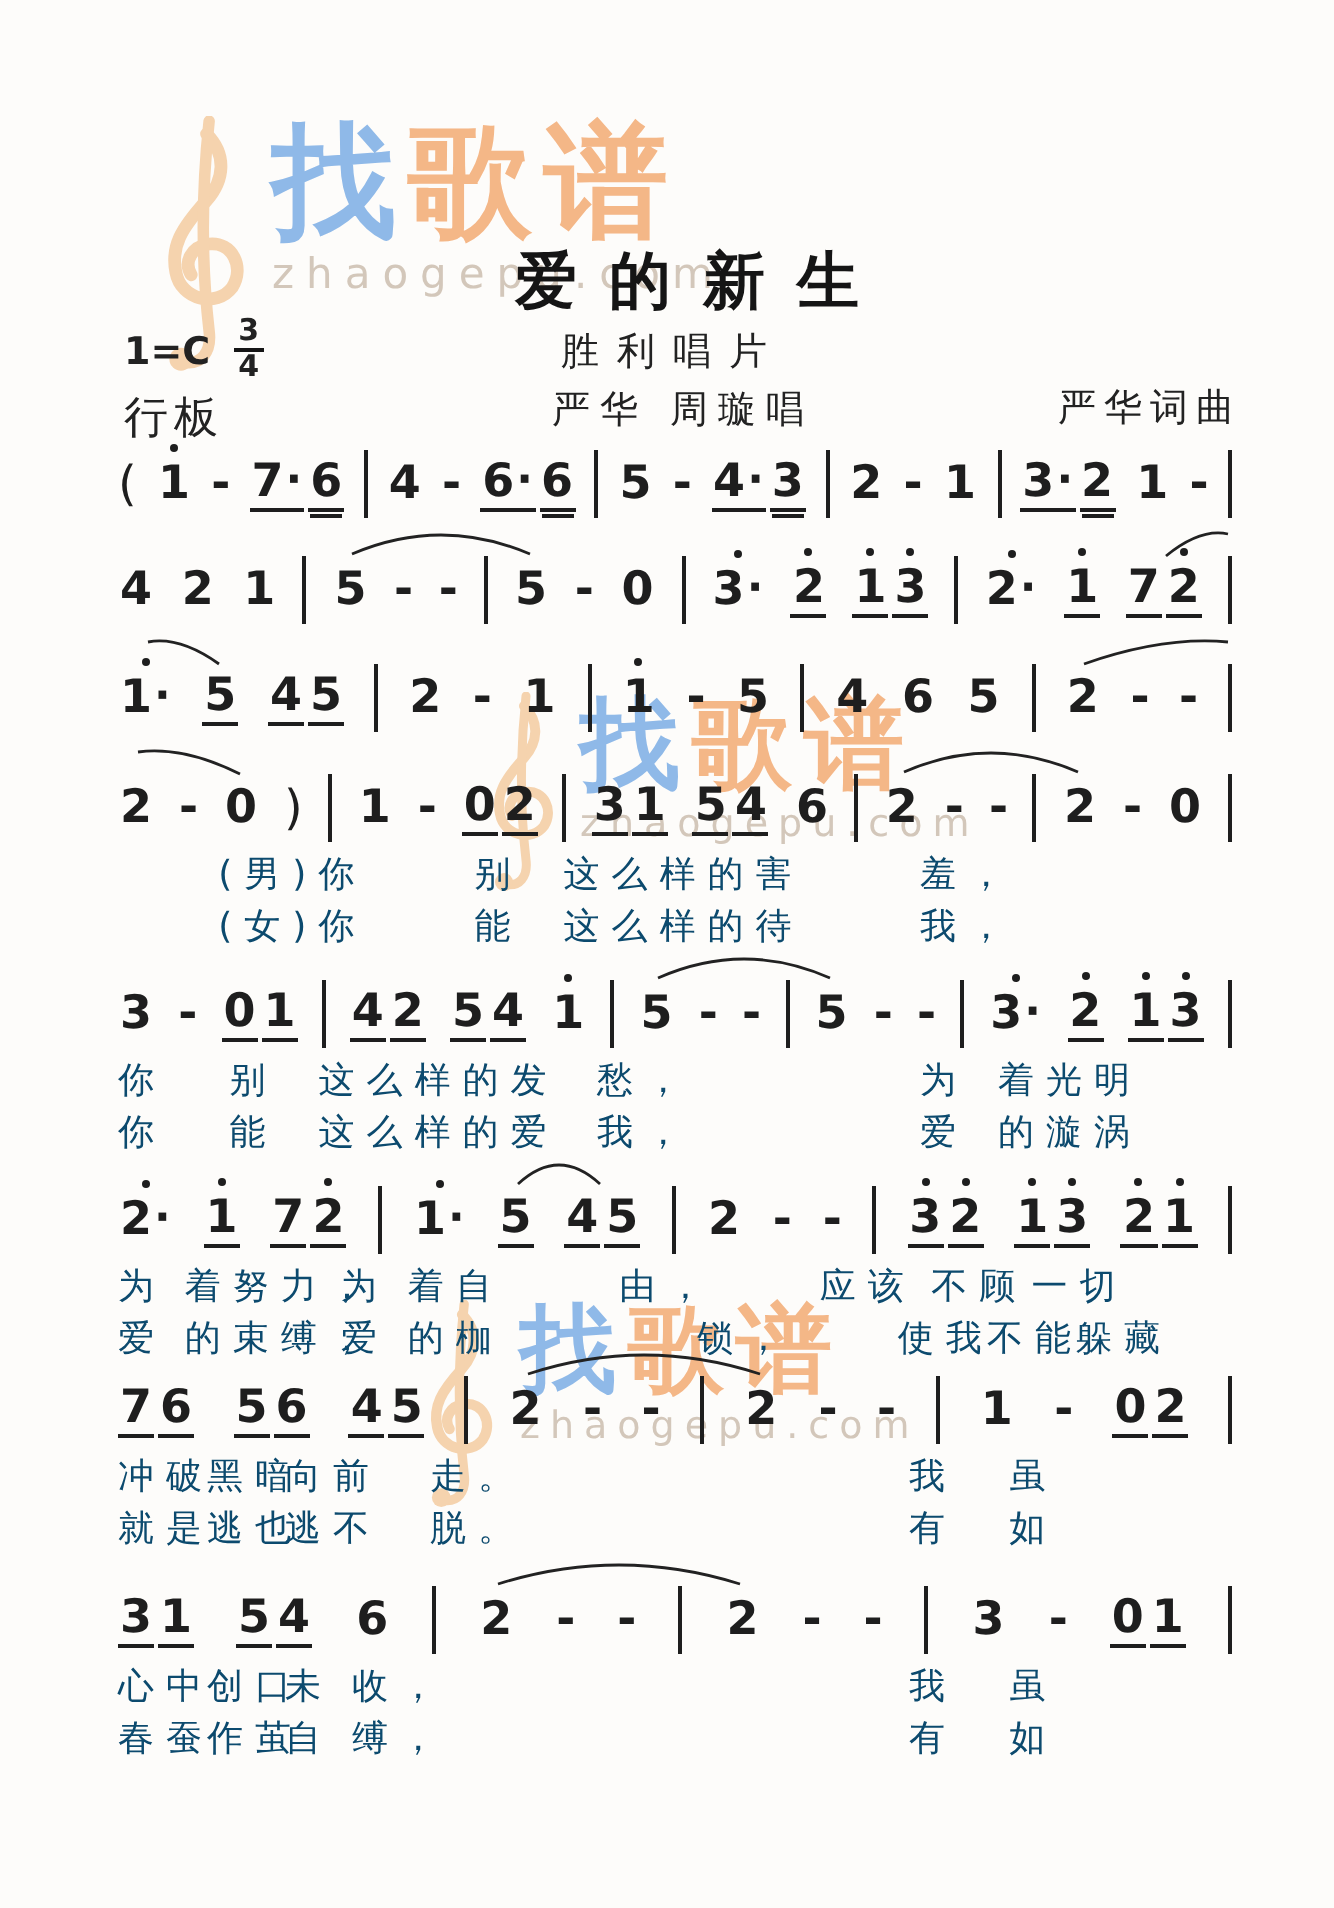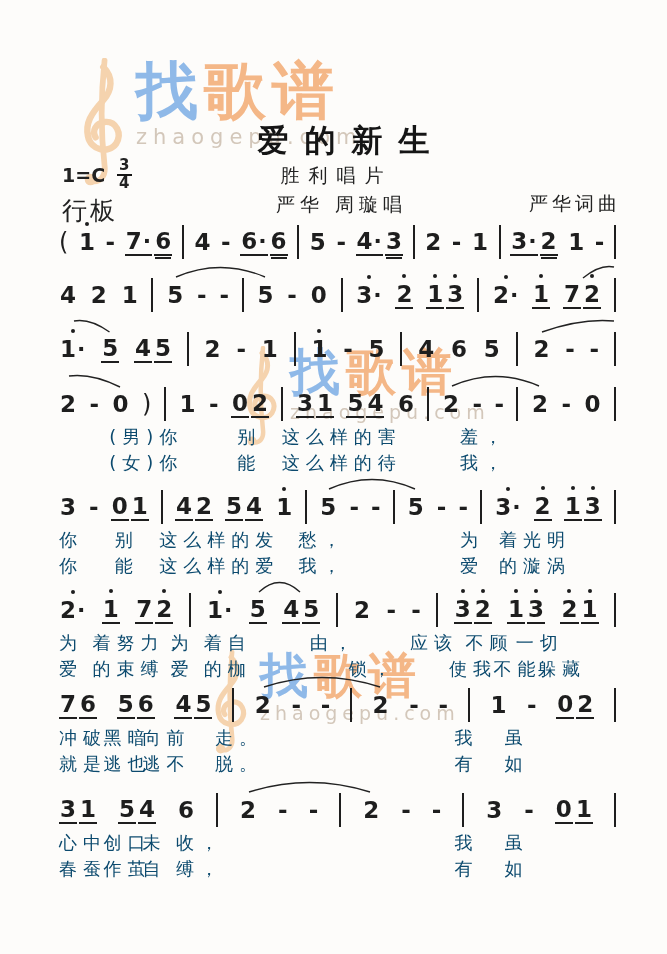--- a/index.html
+++ b/index.html
@@ -36,21 +36,21 @@
   .hdr-el{position:absolute;z-index:2;white-space:nowrap;}
   .title{top:108px;left:0;width:100%;text-align:center;
     font-family:"DejaVu Serif","Liberation Serif",serif;
     font-size:31px;font-weight:700;letter-spacing:16px;color:#151515;padding-left:14px;box-sizing:border-box;}
   .keyrow{top:158px;left:62px;font-size:19px;font-weight:600;}
   .frac{display:inline-block;vertical-align:-6px;margin-left:12px;text-align:center;
     font-size:15px;font-weight:700;line-height:1.05;}
   .frac .ftop{display:block;border-bottom:2px solid #151515;padding:0 2px;}
   .frac .fbot{display:block;}
   .publisher{top:163px;left:0;width:100%;text-align:center;font-size:19px;letter-spacing:9px;padding-left:6px;box-sizing:border-box;}
-  .tempo{top:194px;left:62px;font-size:25px;letter-spacing:3px;}
+  .tempo{top:194px;left:62px;font-size:22px;letter-spacing:3px;}
   .singers{top:192px;left:0;width:100%;text-align:center;font-size:19px;letter-spacing:5px;padding-left:16px;box-sizing:border-box;}
   .credit{top:191px;right:46px;font-size:19px;letter-spacing:4px;}
   
   #score{position:absolute;inset:0;z-index:1;}
   .system{position:absolute;left:59px;width:557px;}
   .mline{display:flex;justify-content:space-between;align-items:center;position:relative;
     height:36px;font-size:23px;font-weight:700;color:#1e1e1e;}
   .unit{display:inline-flex;align-items:flex-end;gap:2px;}
   .note{position:relative;display:inline-flex;align-items:flex-end;padding:0 1px;line-height:26px;}
   .note .nd{display:inline-block;}

